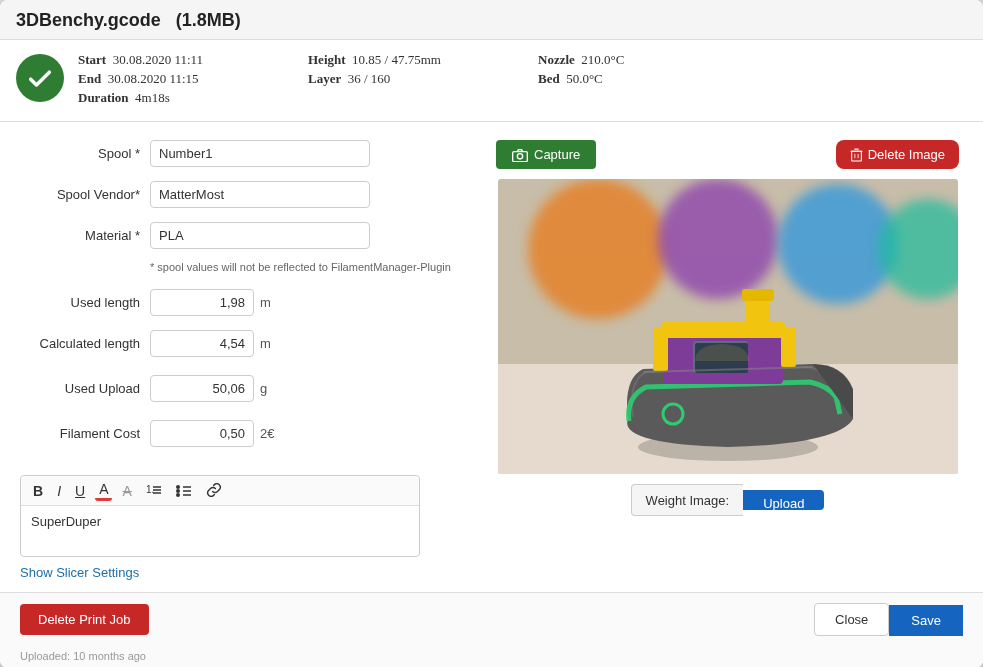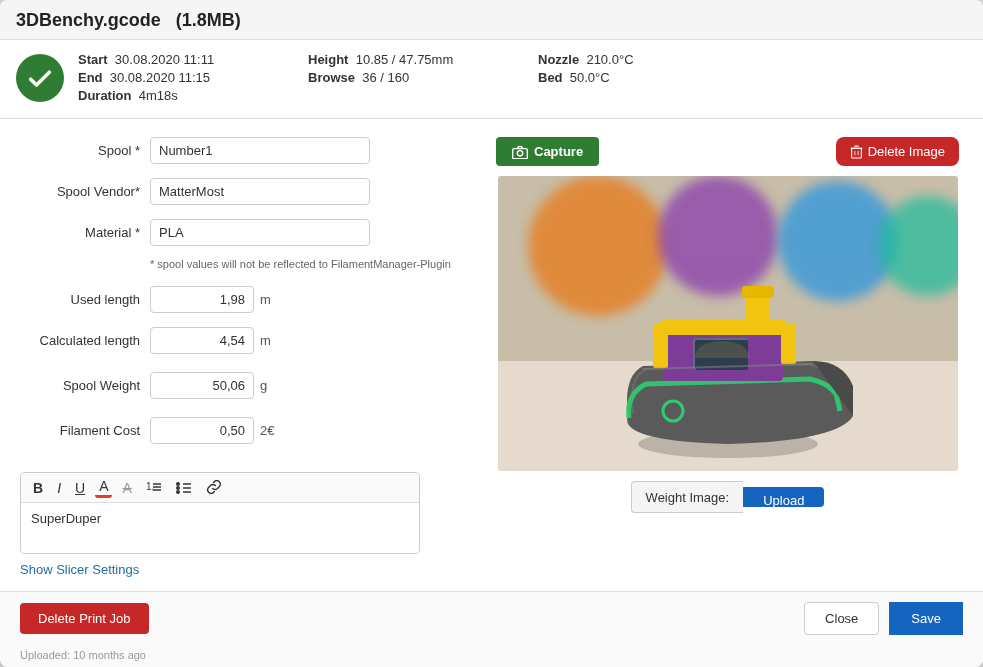--- a/index.html
+++ b/index.html
@@ -59,20 +59,21 @@
       height: 28px;
     }
     .info-fields {
       display: flex;
       gap: 0;
       flex: 1;
     }
     .info-col {
       min-width: 200px;
       margin-right: 30px;
+      font-family: Liberation Serif, serif;
     }
     .info-col .row {
       margin-bottom: 3px;
       font-size: 13px;
       color: #333;
     }
     .info-col .row span.label {
       font-weight: bold;
     }
     
@@ -189,21 +190,20 @@
       background: #2e7d32;
       color: #fff;
       border: none;
       border-radius: 4px;
       padding: 7px 16px;
       font-size: 13px;
       cursor: pointer;
       display: flex;
       align-items: center;
       gap: 6px;
-      font-weight: bold;
     }
     .btn-delete-img {
       background: #c62828;
       color: #fff;
       border: none;
       border-radius: 8px;
       padding: 7px 14px;
       font-size: 13px;
       cursor: pointer;
       display: flex;
@@ -252,21 +252,21 @@
       background: #c62828;
       color: #fff;
       border: none;
       border-radius: 4px;
       padding: 8px 18px;
       font-size: 13px;
       cursor: pointer;
     }
     .footer-right {
       display: flex;
-      gap: 10px;
+      align-items: flex-end;
     }
     .btn-close {
       background: #fff;
       color: #333;
       border: 1px solid #ccc;
       border-radius: 4px;
       padding: 8px 20px;
       font-size: 13px;
       cursor: pointer;
     }
@@ -328,21 +328,21 @@
           <span class="label">Duration</span>
           &nbsp;<span>4m18s</span>
         </div>
       </div>
       <div class="info-col">
         <div class="row">
           <span class="label">Height</span>
           &nbsp;<span>10.85 / 47.75mm</span>
         </div>
         <div class="row">
-          <span class="label">Browse</span>
+          <span class="label">Layer</span>
           &nbsp;<span>36 / 160</span>
         </div>
       </div>
       <div class="info-col">
         <div class="row">
           <span class="label">Nozzle</span>
           &nbsp;<span>210.0°C</span>
         </div>
         <div class="row">
           <span class="label">Bed</span>
@@ -379,21 +379,21 @@
         <span class="form-unit">m</span>
       </div>
 
       <div class="form-row">
         <span class="form-label">Calculated length</span>
         <input class="form-input form-input-sm" type="text" value="4,54" style="">
         <span class="form-unit">m</span>
       </div>
 
       <div class="form-row" style="margin-top:4px;">
-        <span class="form-label">Spool Weight</span>
+        <span class="form-label">Used Upload</span>
         <input class="form-input form-input-sm" type="text" value="50,06" style="">
         <span class="form-unit">g</span>
       </div>
 
       <div class="form-row" style="margin-top:4px;">
         <span class="form-label">Filament Cost</span>
         <input class="form-input form-input-sm" type="text" value="0,50" style="">
         <span class="form-unit">2€</span>
       </div>
 

